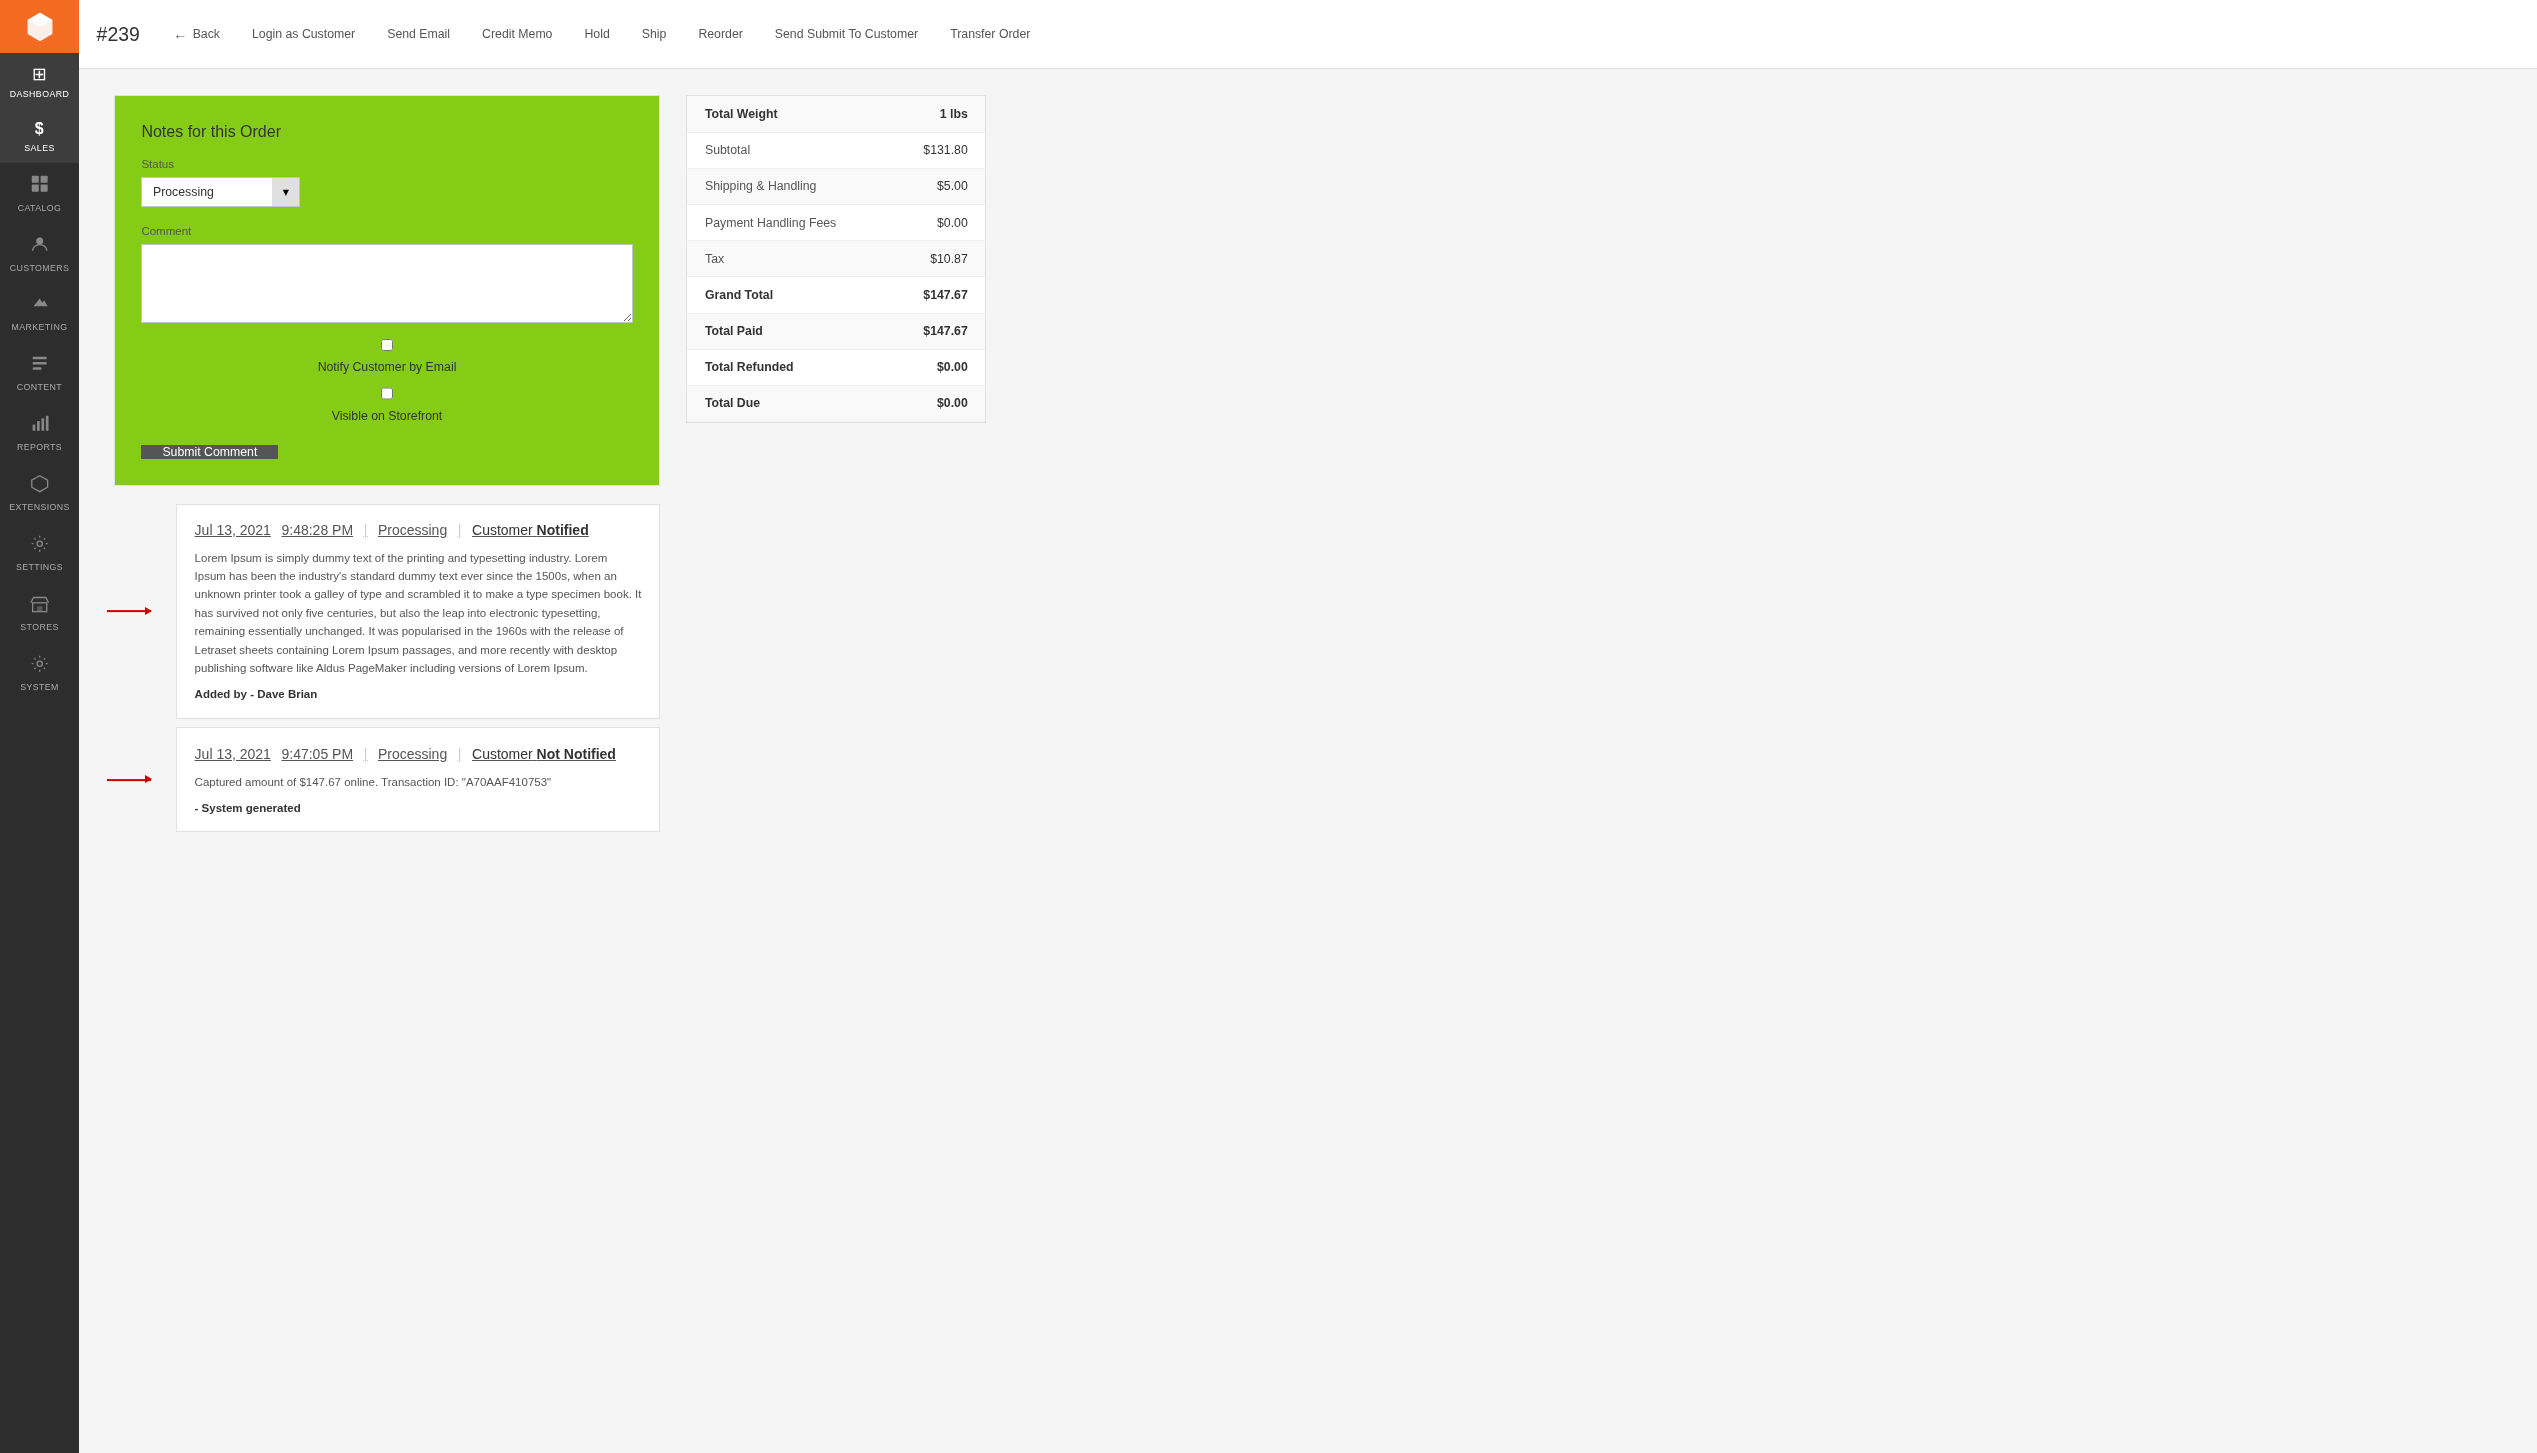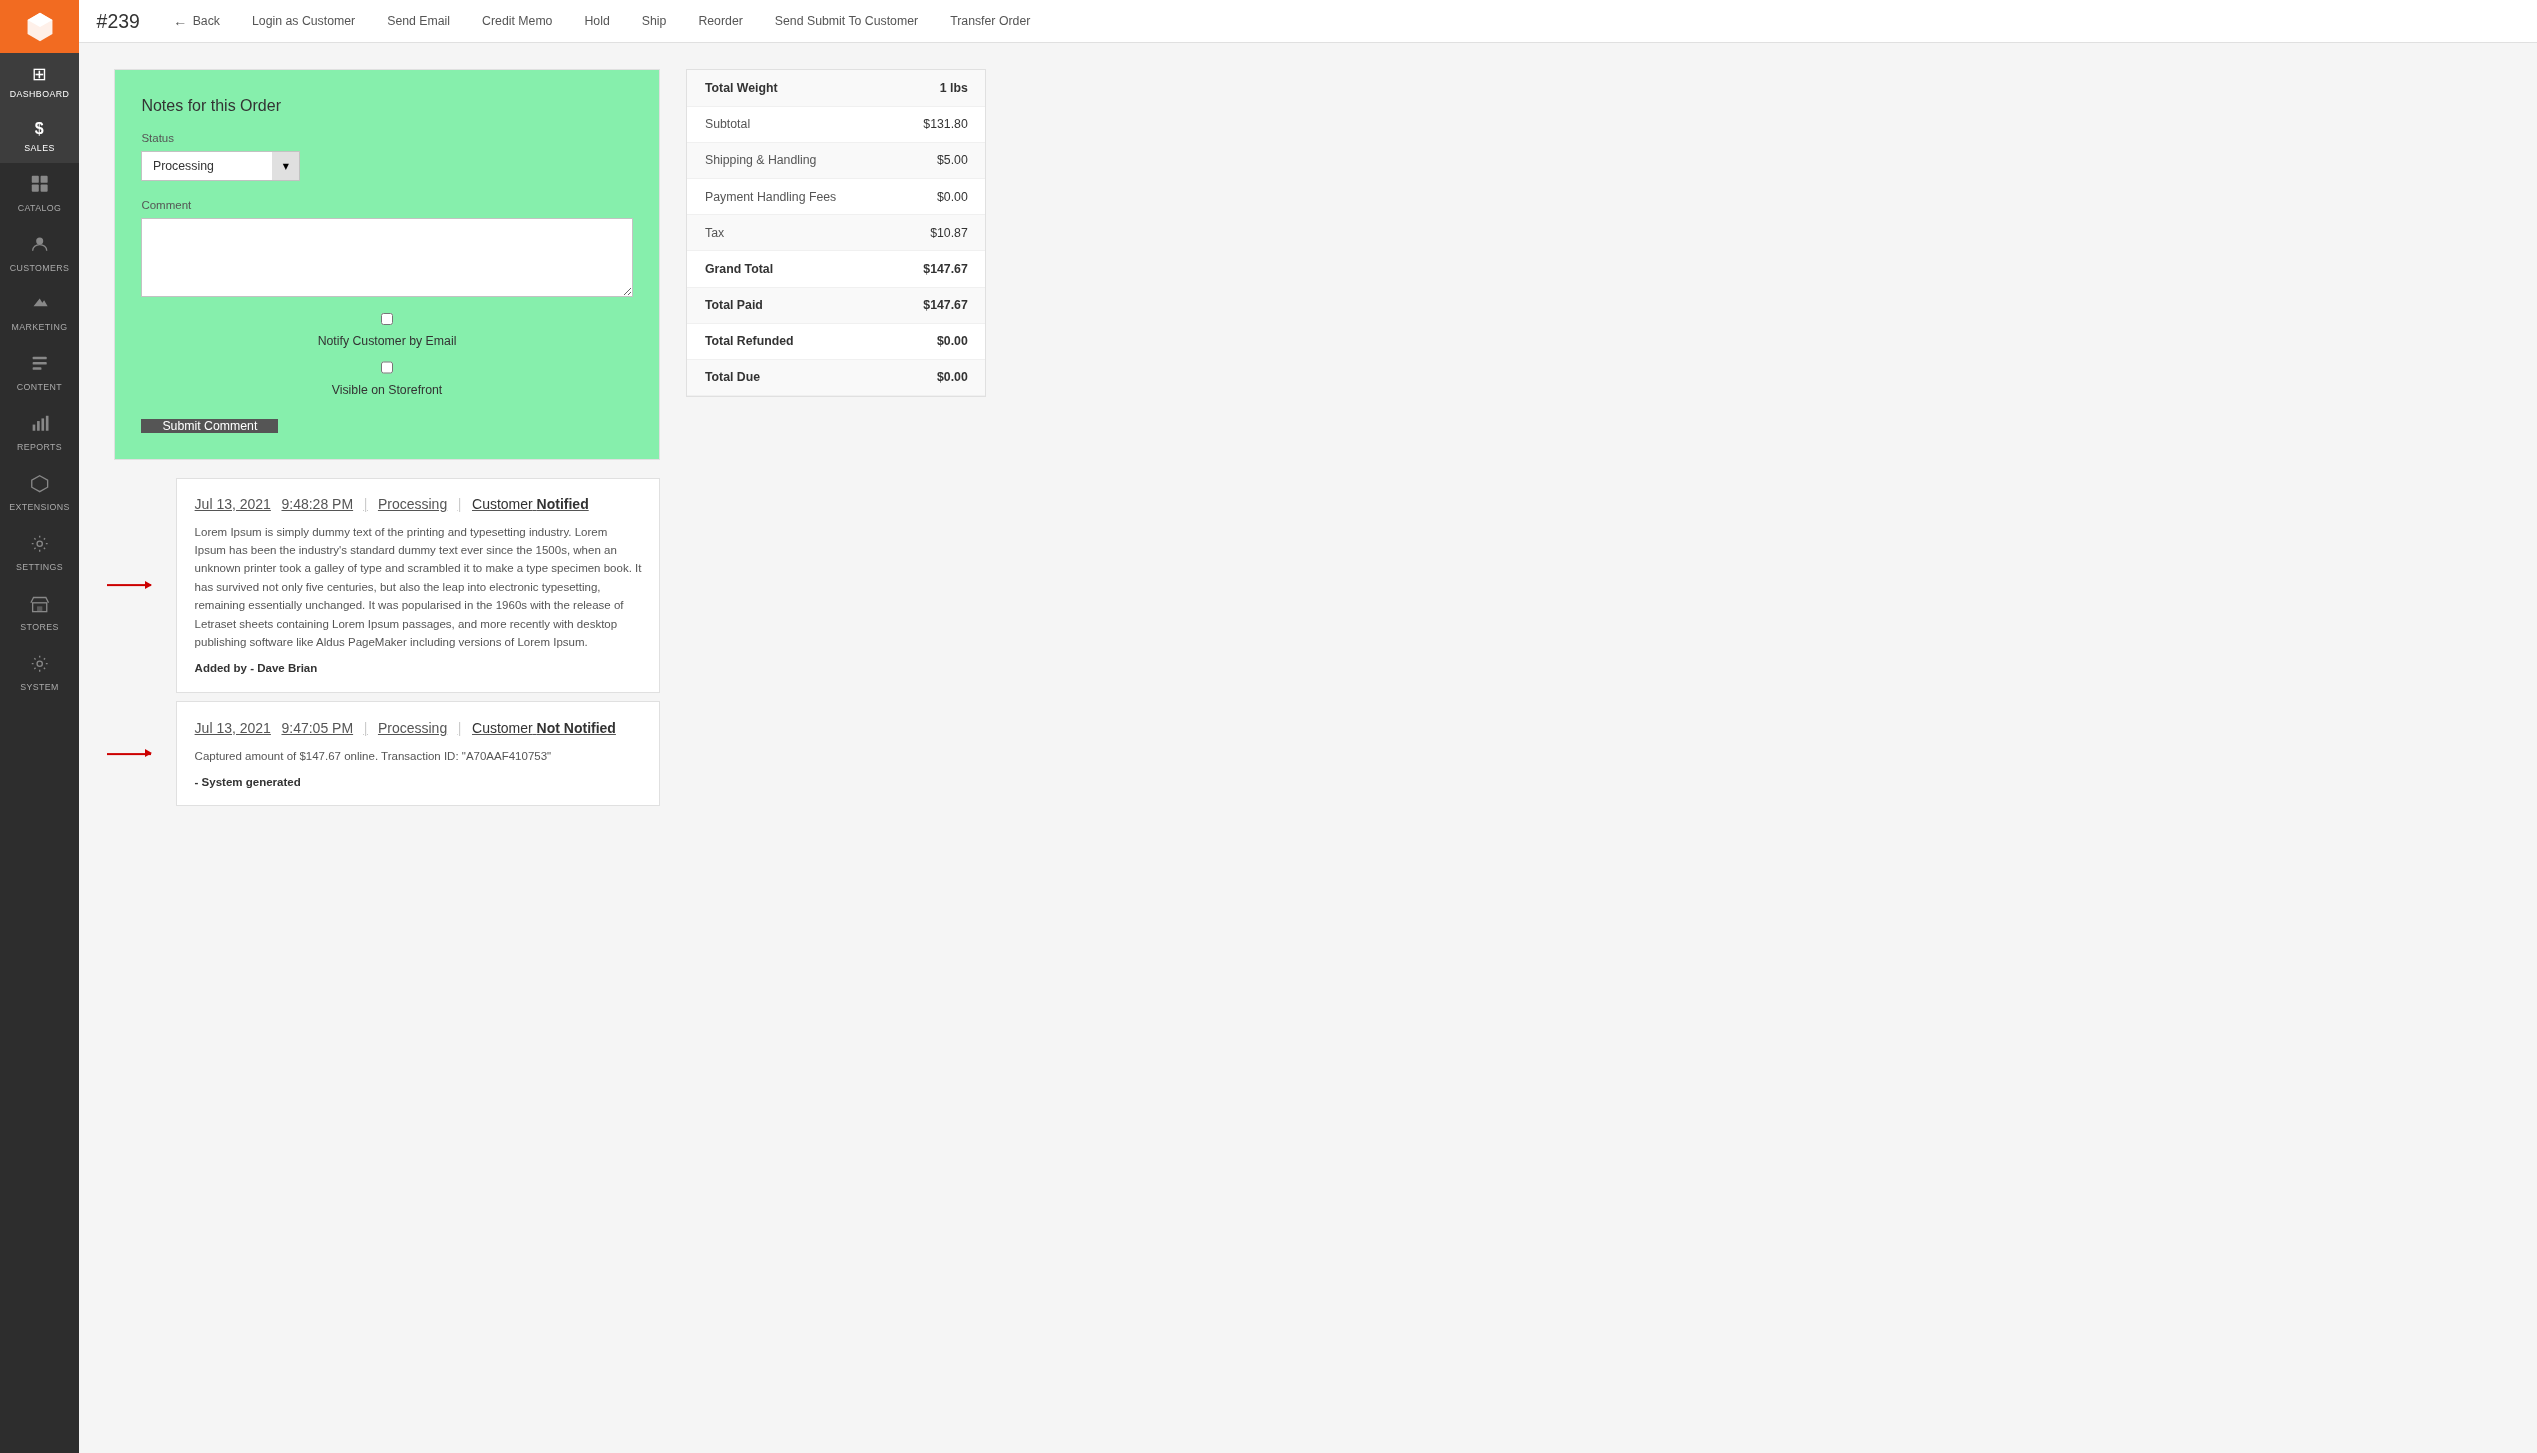--- a/index.html
+++ b/index.html
@@ -52,21 +52,21 @@
       overflow: hidden;
     }
 
     
     .topbar {
       background: #fff;
       border-bottom: 0.9px solid #e0e0e0;
       padding: 0 17.6px;
       display: flex;
       align-items: center;
-      height: 43px;
+      height: 69px;
       flex-shrink: 0;
       gap: 0;
     }
     .order-id {
       font-size: 19.4px;
       font-weight: 300;
       color: #333;
       margin-right: 17.6px;
     }
     .topbar-actions {
@@ -100,21 +100,21 @@
     }
 
     
     .left-panel {
       flex: 1;
       max-width: 546px;
     }
 
     
     .notes-section {
-      background: #86efac;
+      background: #84cc16;
       border: 0.9px solid #e0e0e0;
       padding: 26.4px;
       margin-bottom: 17.6px;
     }
     .notes-title {
       font-size: 16px;
       font-weight: 400;
       color: #333;
       margin-bottom: 17.6px;
     }

